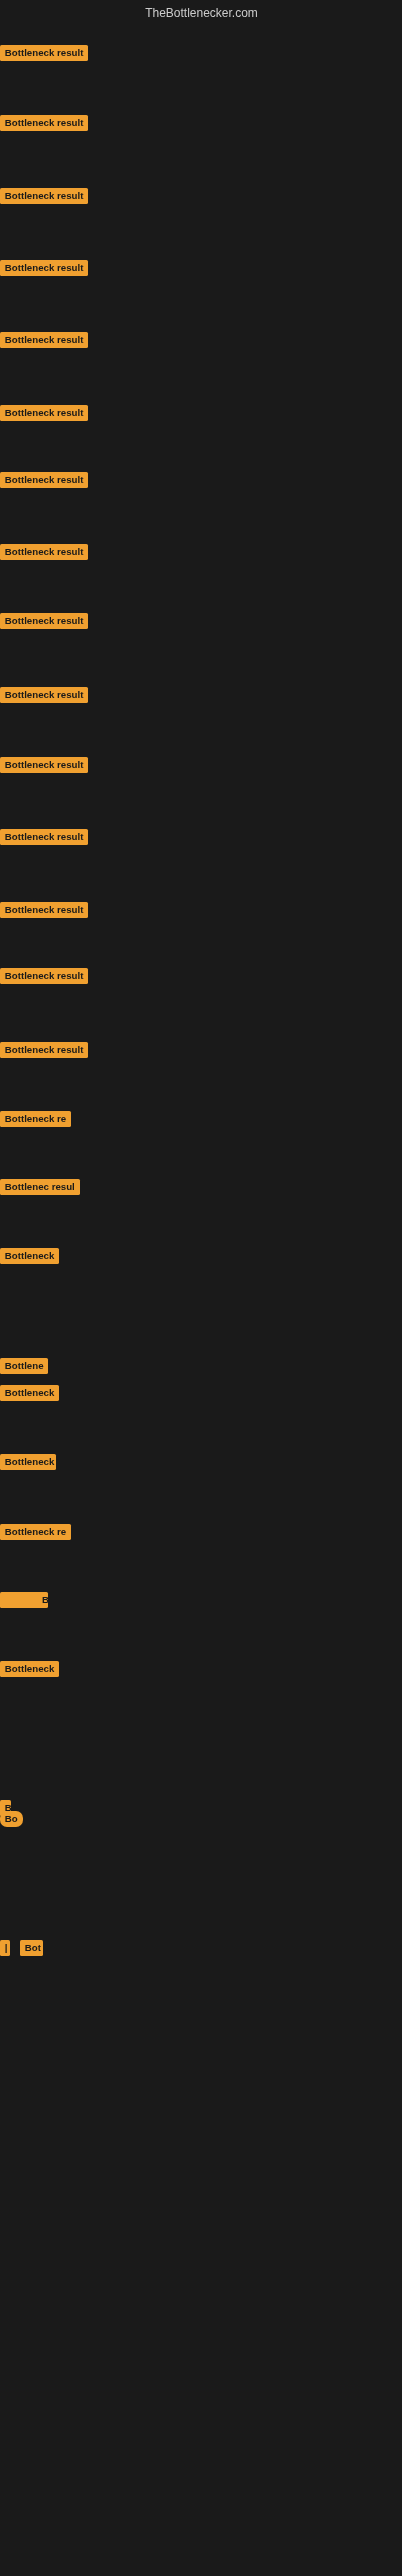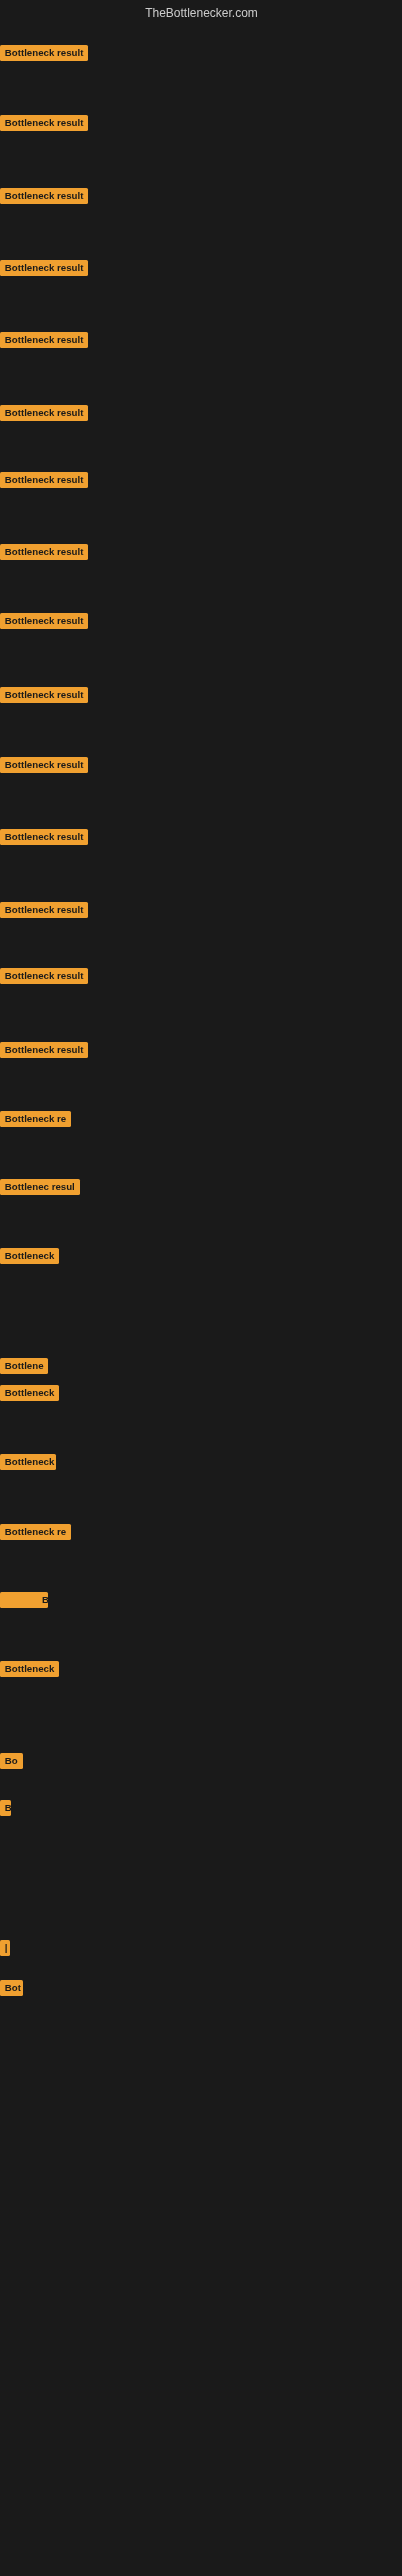--- a/index.html
+++ b/index.html
@@ -62,17 +62,17 @@
 <div class="bottleneck-label" style="top: 1042px; max-width: 89px;">Bottleneck result</div>
 <div class="bottleneck-label" style="top: 1111px; max-width: 72px;">Bottleneck re</div>
 <div class="bottleneck-label" style="top: 1179px; max-width: 81px;">Bottlenec resul</div>
 <div class="bottleneck-label" style="top: 1248px; max-width: 63px;">Bottleneck</div>
 <div class="bottleneck-label" style="top: 1358px; max-width: 55px;">Bottlene</div>
 <div class="bottleneck-label" style="top: 1385px; max-width: 61px;">Bottleneck</div>
 <div class="bottleneck-label" style="top: 1454px; max-width: 56px;">Bottleneck</div>
 <div class="bottleneck-label" style="top: 1524px; max-width: 71px;">Bottleneck re</div>
 <div class="bottleneck-label" style="top: 1592px; max-width: 48px; padding-left: 42px;">Bottlen</div>
 <div class="bottleneck-label" style="top: 1661px; max-width: 60px;">Bottleneck</div>
-<div class="bottleneck-label" style="top: 1753px; max-width: 22.5px;">Bo</div>
+<div class="bottleneck-label" style="top: 1811px; max-width: 22.5px; border-radius: 7px;">Bo</div>
 <div class="bottleneck-label" style="top: 1800px; max-width: 11.3px;">B</div>
 <div class="bottleneck-label" style="top: 1940px; max-width: 6.4px;">|</div>
-<div class="bottleneck-label" style="top: 1980px; max-width: 22.5px;">Bot</div>
+<div class="bottleneck-label" style="top: 1940px; max-width: 22.5px; margin-left: 20px;">Bot</div>
 
 
 </body></html>

